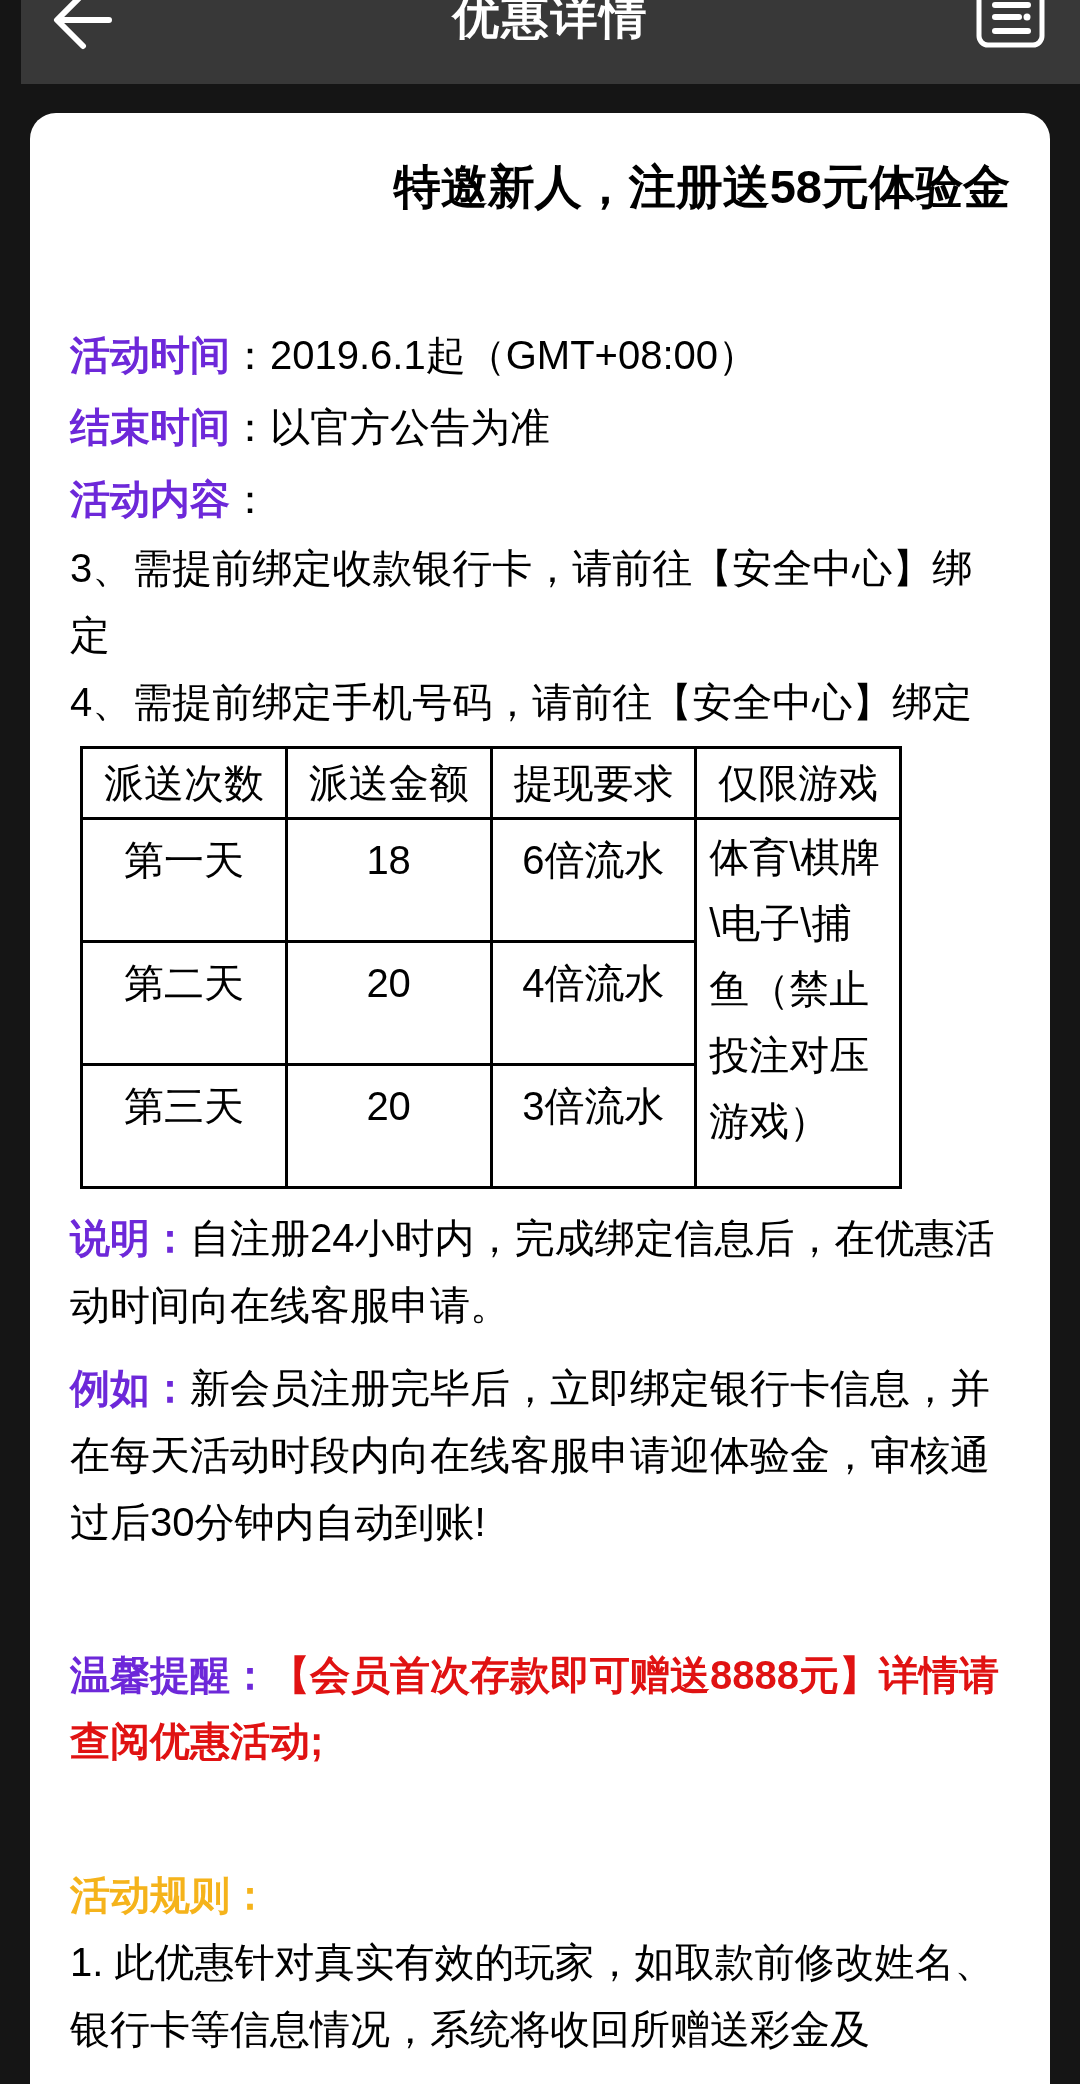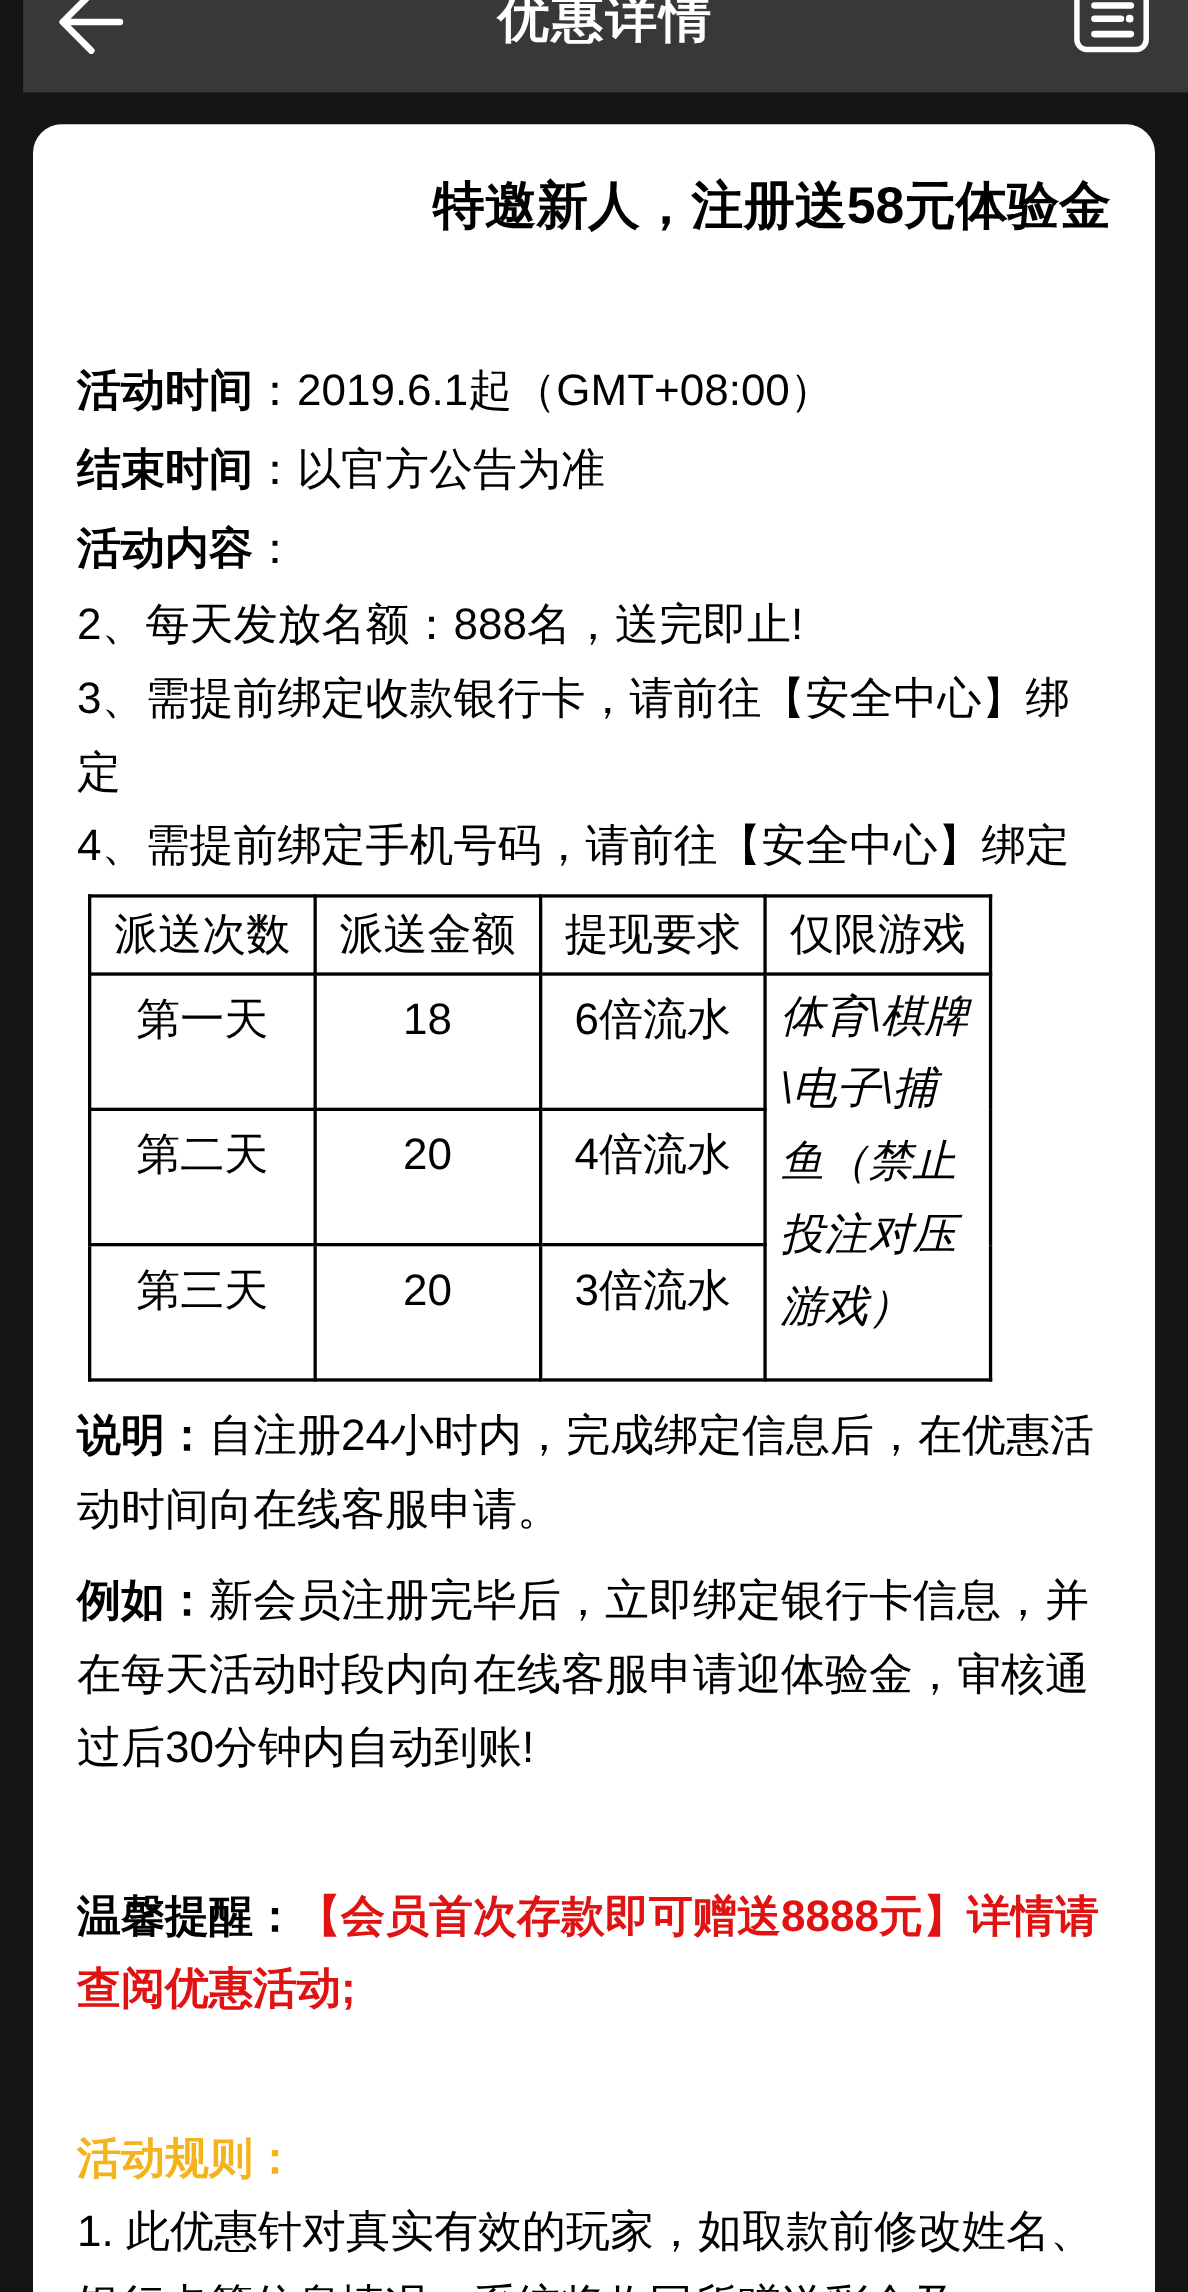--- a/index.html
+++ b/index.html
@@ -32,37 +32,37 @@
     background:#ffffff;border-radius:26px;
     padding:36px 40px 0 40px;box-sizing:border-box;overflow:hidden;
     color:#000;font-size:40px;line-height:68px;
   }
   .promo-title{
     margin:6px 0 0 0;text-align:right;
     font-size:47px;font-weight:700;line-height:64px;color:#000;
   }
   .info-block{margin-top:100px;}
   .info-line{line-height:72px;}
-  .lbl{color:#000000;font-weight:700;}
+  .lbl{color:#6d28d9;font-weight:700;}
   .items{margin:0;padding:0;list-style:none;}
   .items li{line-height:67px;}
   
   table.promo-table{
     border-collapse:collapse;margin:10px 0 0 10px;
     width:822px;table-layout:fixed;
   }
   .promo-table th,.promo-table td{
     border:3px solid #000;font-weight:400;font-size:40px;
     text-align:center;padding:0;
   }
   .promo-table th{height:64px;}
   .promo-table td{height:108px;vertical-align:top;padding-top:12px;line-height:56px;}
   .promo-table td.games{
     text-align:left;vertical-align:top;line-height:66px;
-    padding:4px 10px 0 12px;word-break:break-all;font-style:italic;
+    padding:4px 10px 0 12px;word-break:break-all;
   }
   
   .note{margin-top:16px;line-height:67px;}
   .reminder{margin-top:86px;line-height:66px;font-weight:700;}
   .reminder .red{color:#e01212;}
   .rules{margin-top:88px;line-height:67px;}
   .rules .rules-label{display:block;font-weight:700;color:#f5b31b;line-height:67px;}
   .rules p{margin:0;}
 </style>
 </head>
@@ -101,21 +101,20 @@
       <span class="lbl">活动时间</span><span>：2019.6.1起（GMT+08:00）</span>
     </div>
     <div class="info-line">
       <span class="lbl">结束时间</span><span>：以官方公告为准</span>
     </div>
     <div class="info-line">
       <span class="lbl">活动内容</span><span>：</span>
     </div>
 
     <ul class="items">
-      <li>2、每天发放名额：888名，送完即止!</li>
       <li>3、需提前绑定收款银行卡，请前往【安全中心】绑定</li>
       <li>4、需提前绑定手机号码，请前往【安全中心】绑定</li>
     </ul>
   </section>
 
   <table class="promo-table">
     <thead>
       <tr>
         <th>派送次数</th>
         <th>派送金额</th>

